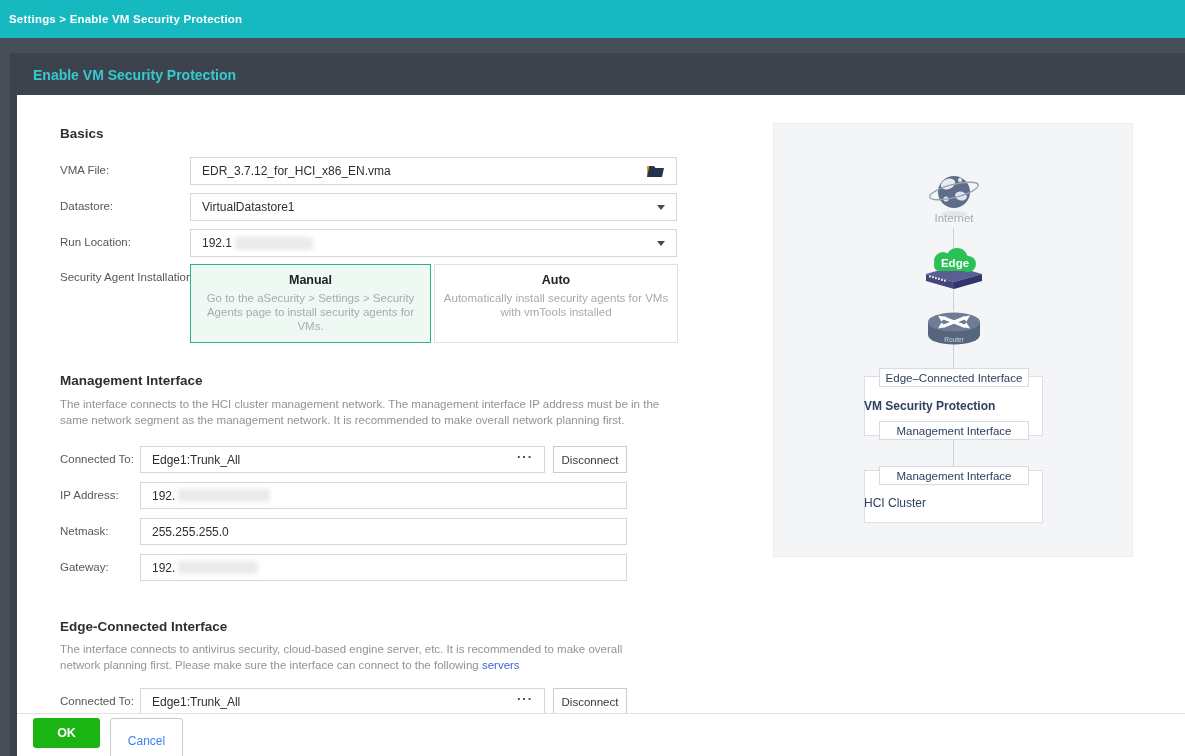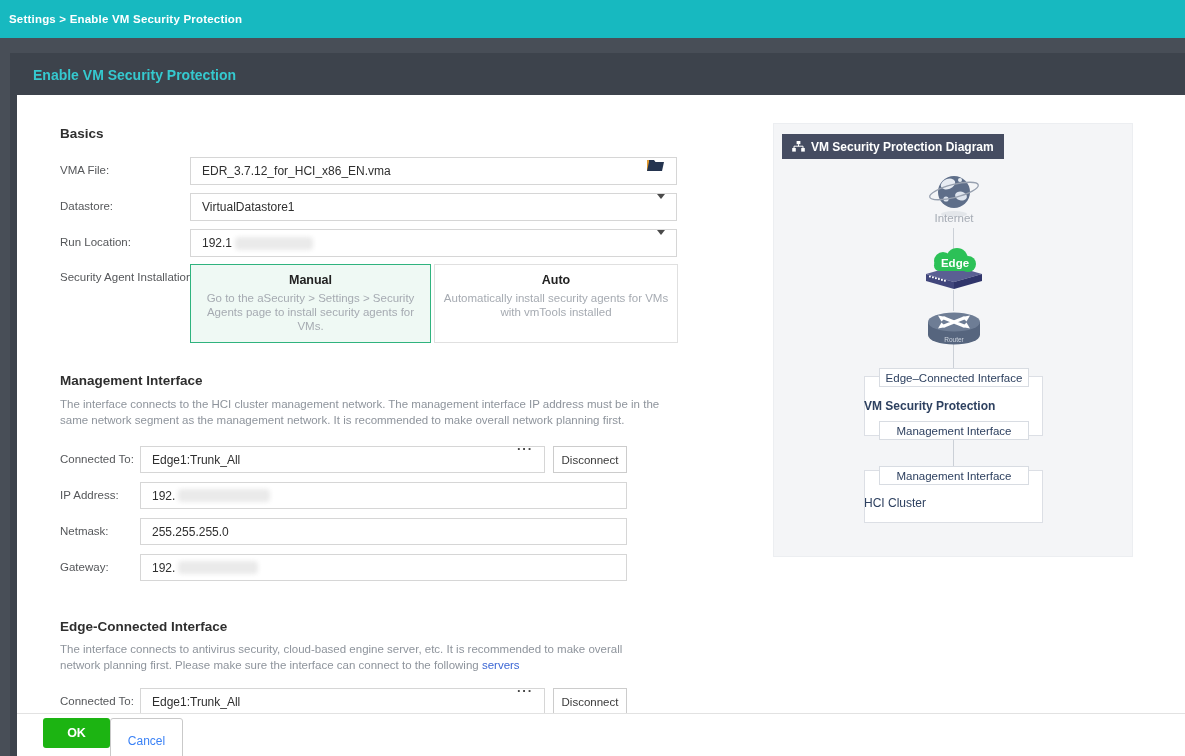--- a/index.html
+++ b/index.html
@@ -16,21 +16,21 @@
   .panel-title { position:absolute; left:23px; top:14px; color:#35c9cf; font-size:14px; font-weight:bold; }
 
   
   .content { position:absolute; left:17px; top:95px; right:0; height:618px; background:#fff; overflow:hidden; }
 
   .sec-h { position:absolute; left:43px; font-size:13.5px; font-weight:bold; color:#2f2f2f; }
   .lbl { position:absolute; left:43px; font-size:11.5px; color:#55575a; white-space:nowrap; }
   .desc { position:absolute; left:43px; font-size:11.5px; color:#8e949c; line-height:16px; }
   .desc a, .lnk { color:#3b66d4; text-decoration:none; cursor:pointer; }
 
-  .tbox { position:absolute; height:28px; background:#fff; border:1px solid #d6d6d6; display:flex; padding:0 11px; font-size:12px; color:#2f2f2f; }
+  .tbox { position:absolute; height:28px; background:#fff; border:1px solid #d6d6d6; display:flex; align-items:center; padding:0 11px; font-size:12px; color:#2f2f2f; }
   .tbox .grow { flex:1; display:flex; align-items:center; }
   .caret { width:0; height:0; border-left:4px solid transparent; border-right:4px solid transparent; border-top:5px solid #4a4a4a; }
   .more { font-size:13px; font-weight:bold; color:#444; letter-spacing:1px; line-height:10px; transform:translateY(-3px); cursor:pointer; }
   .redact { display:inline-block; height:13px; border-radius:4px; background:#eaeaea; filter:blur(2px); margin-left:3px; }
 
   .card { position:absolute; top:169px; height:79px; background:#fff; border:1px solid #e0e0e0; text-align:center; padding:8px 6px 0 6px; cursor:pointer; }
   .card.sel { border:1px solid #2fb37e; background:#eff9f4; }
   .card-t { font-size:12.5px; font-weight:bold; color:#222; margin-bottom:4px; }
   .card-d { font-size:11.5px; color:#a6abb2; line-height:14px; }
 
@@ -42,21 +42,21 @@
   .dline { position:absolute; left:179px; width:1px; background:#cbd0d7; }
   .dnode { position:absolute; }
   .dlabel { position:absolute; width:120px; left:120px; text-align:center; font-size:11.5px; color:#a6acb5; }
   .dbox-lg { position:absolute; left:90px; width:179px; background:#fff; border:1px solid #dcdfe5; }
   .dbox-sm { position:absolute; left:105px; width:150px; height:19px; background:#fff; border:1px solid #d8dce2; font-size:11.5px; color:#2e4160; display:flex; align-items:center; justify-content:center; white-space:nowrap; }
   .dtext { position:absolute; left:90px; width:179px; text-align:left; font-size:12px; color:#2e4160; }
   .dtext.b { font-weight:bold; }
 
   
   .footer { position:absolute; left:17px; top:713px; right:0; height:43px; background:#fff; border-top:1px solid #e2e2e2; }
-  .btn-ok { position:absolute; left:16px; top:4px; width:67px; height:30px; background:#1cb412; border:none; border-radius:3px; color:#fff; font-size:12.5px; font-weight:bold; font-family:"Liberation Sans", sans-serif; cursor:pointer;margin-left:10px; }
+  .btn-ok { position:absolute; left:16px; top:4px; width:67px; height:30px; background:#1cb412; border:none; border-radius:3px; color:#fff; font-size:12.5px; font-weight:bold; font-family:"Liberation Sans", sans-serif; cursor:pointer; }
   .btn-cancel { position:absolute; left:93px; top:4px; width:73px; height:46px; background:#fff; border:1px solid #c9c9c9; border-radius:3px; color:#3b82f6; font-size:12px; font-family:"Liberation Sans", sans-serif; cursor:pointer; }
 </style>
 </head>
 <body>
 
 <div class="canvas">
 
   <div class="topbar">
     <span class="crumb">Settings &gt; Enable VM Security Protection</span>
   </div>
@@ -148,31 +148,20 @@
     </div>
 
     <div class="lbl" style="top:600px">Connected To:</div>
     <div class="tbox" style="left:123px; top:593px; width:405px; height:27px;">
       <span class="grow">Edge1:Trunk_All</span>
       <span class="more">···</span>
     </div>
     <button class="btn-disc" style="left:536px; top:593px;">Disconnect</button>
 
     <div class="diagram">
-      <div class="dbadge">
-        <span style="display:flex">
-          <svg width="13" height="11" viewBox="0 0 13 11">
-            <rect x="4.6" y="0" width="3.8" height="3.2" fill="#fff"></rect>
-            <path d="M6.5 3.2 v2 M2 7 V5.2 h9 V7" stroke="#fff" stroke-width="1" fill="none"></path>
-            <rect x="0.2" y="7" width="3.6" height="3.6" fill="#fff"></rect>
-            <rect x="9.2" y="7" width="3.6" height="3.6" fill="#fff"></rect>
-          </svg>
-        </span>
-        <span>VM Security Protection Diagram</span>
-      </div>
 
       <div class="dline" style="top:104px; height:26px;"></div>
       <div class="dline" style="top:166px; height:21px;"></div>
       <div class="dline" style="top:218px; height:26px;"></div>
       <div class="dline" style="top:316px; height:27px;"></div>
 
       <div class="dnode" style="left:150px; top:42px;">
         <svg width="60" height="56" viewBox="0 0 60 56">
           <ellipse cx="30" cy="48" rx="13" ry="3" fill="#e3e6ea"></ellipse>
           <circle cx="30" cy="26" r="16" fill="#5e6e89"></circle>

